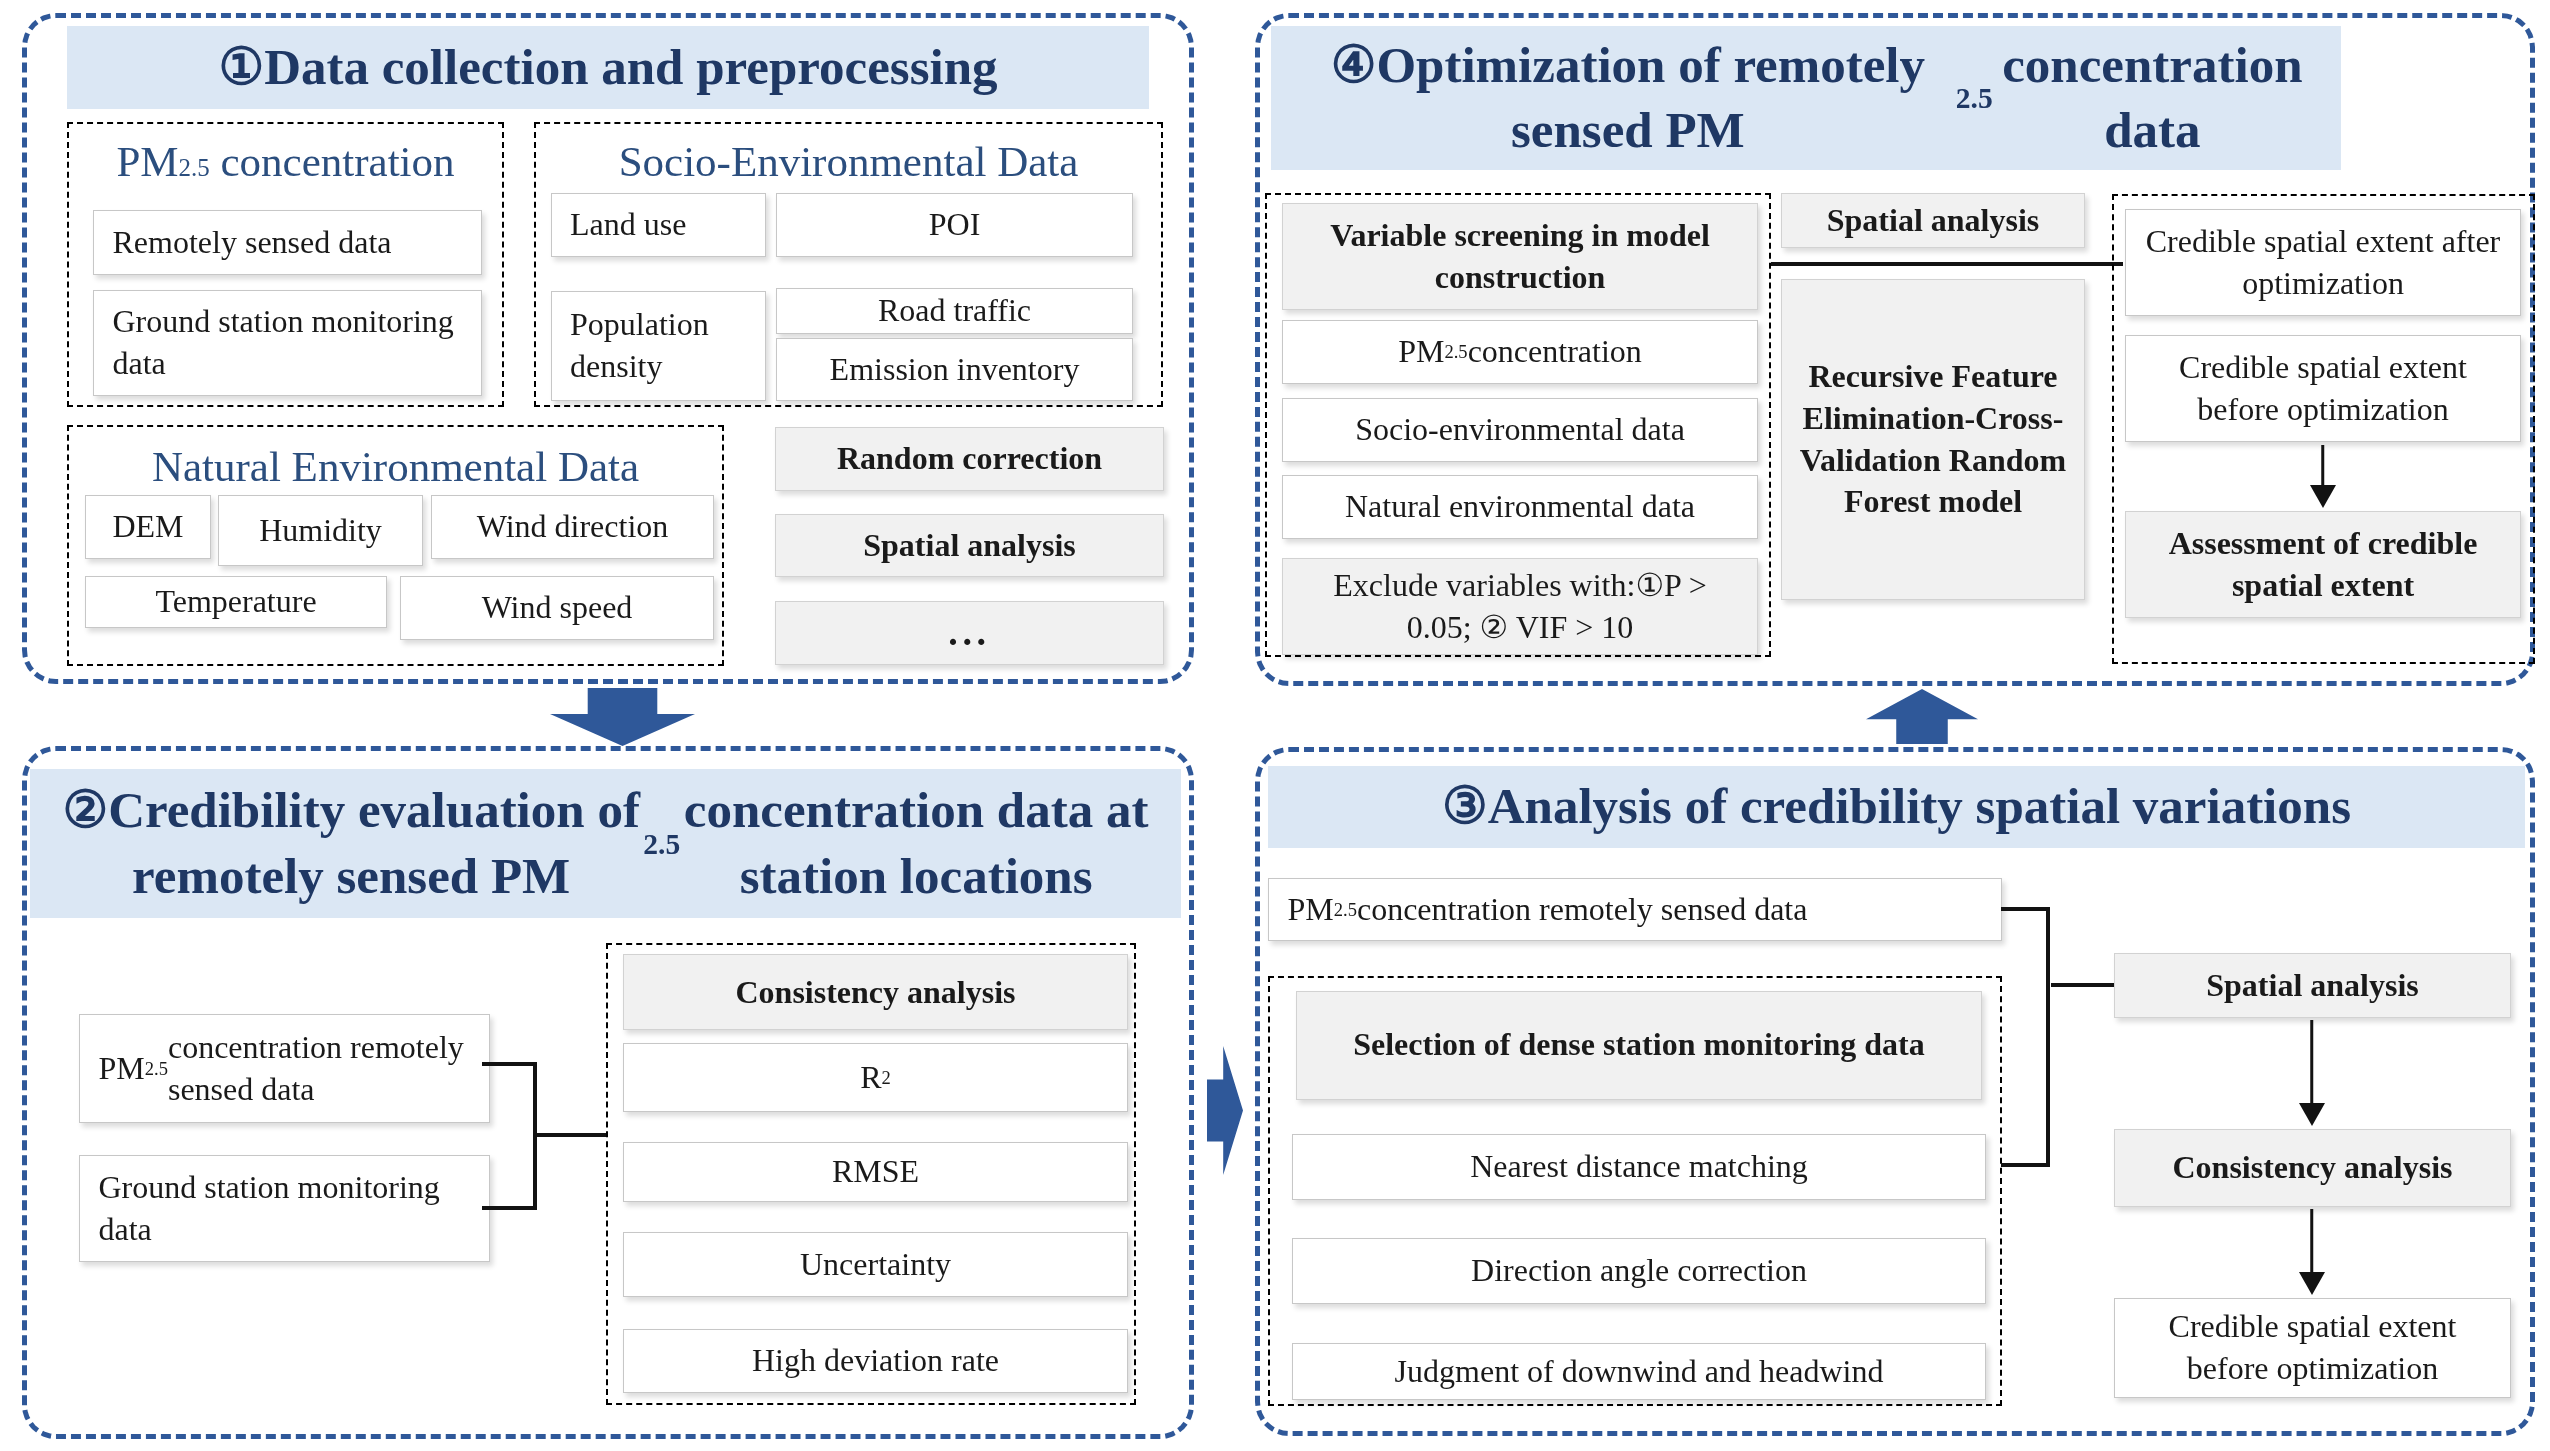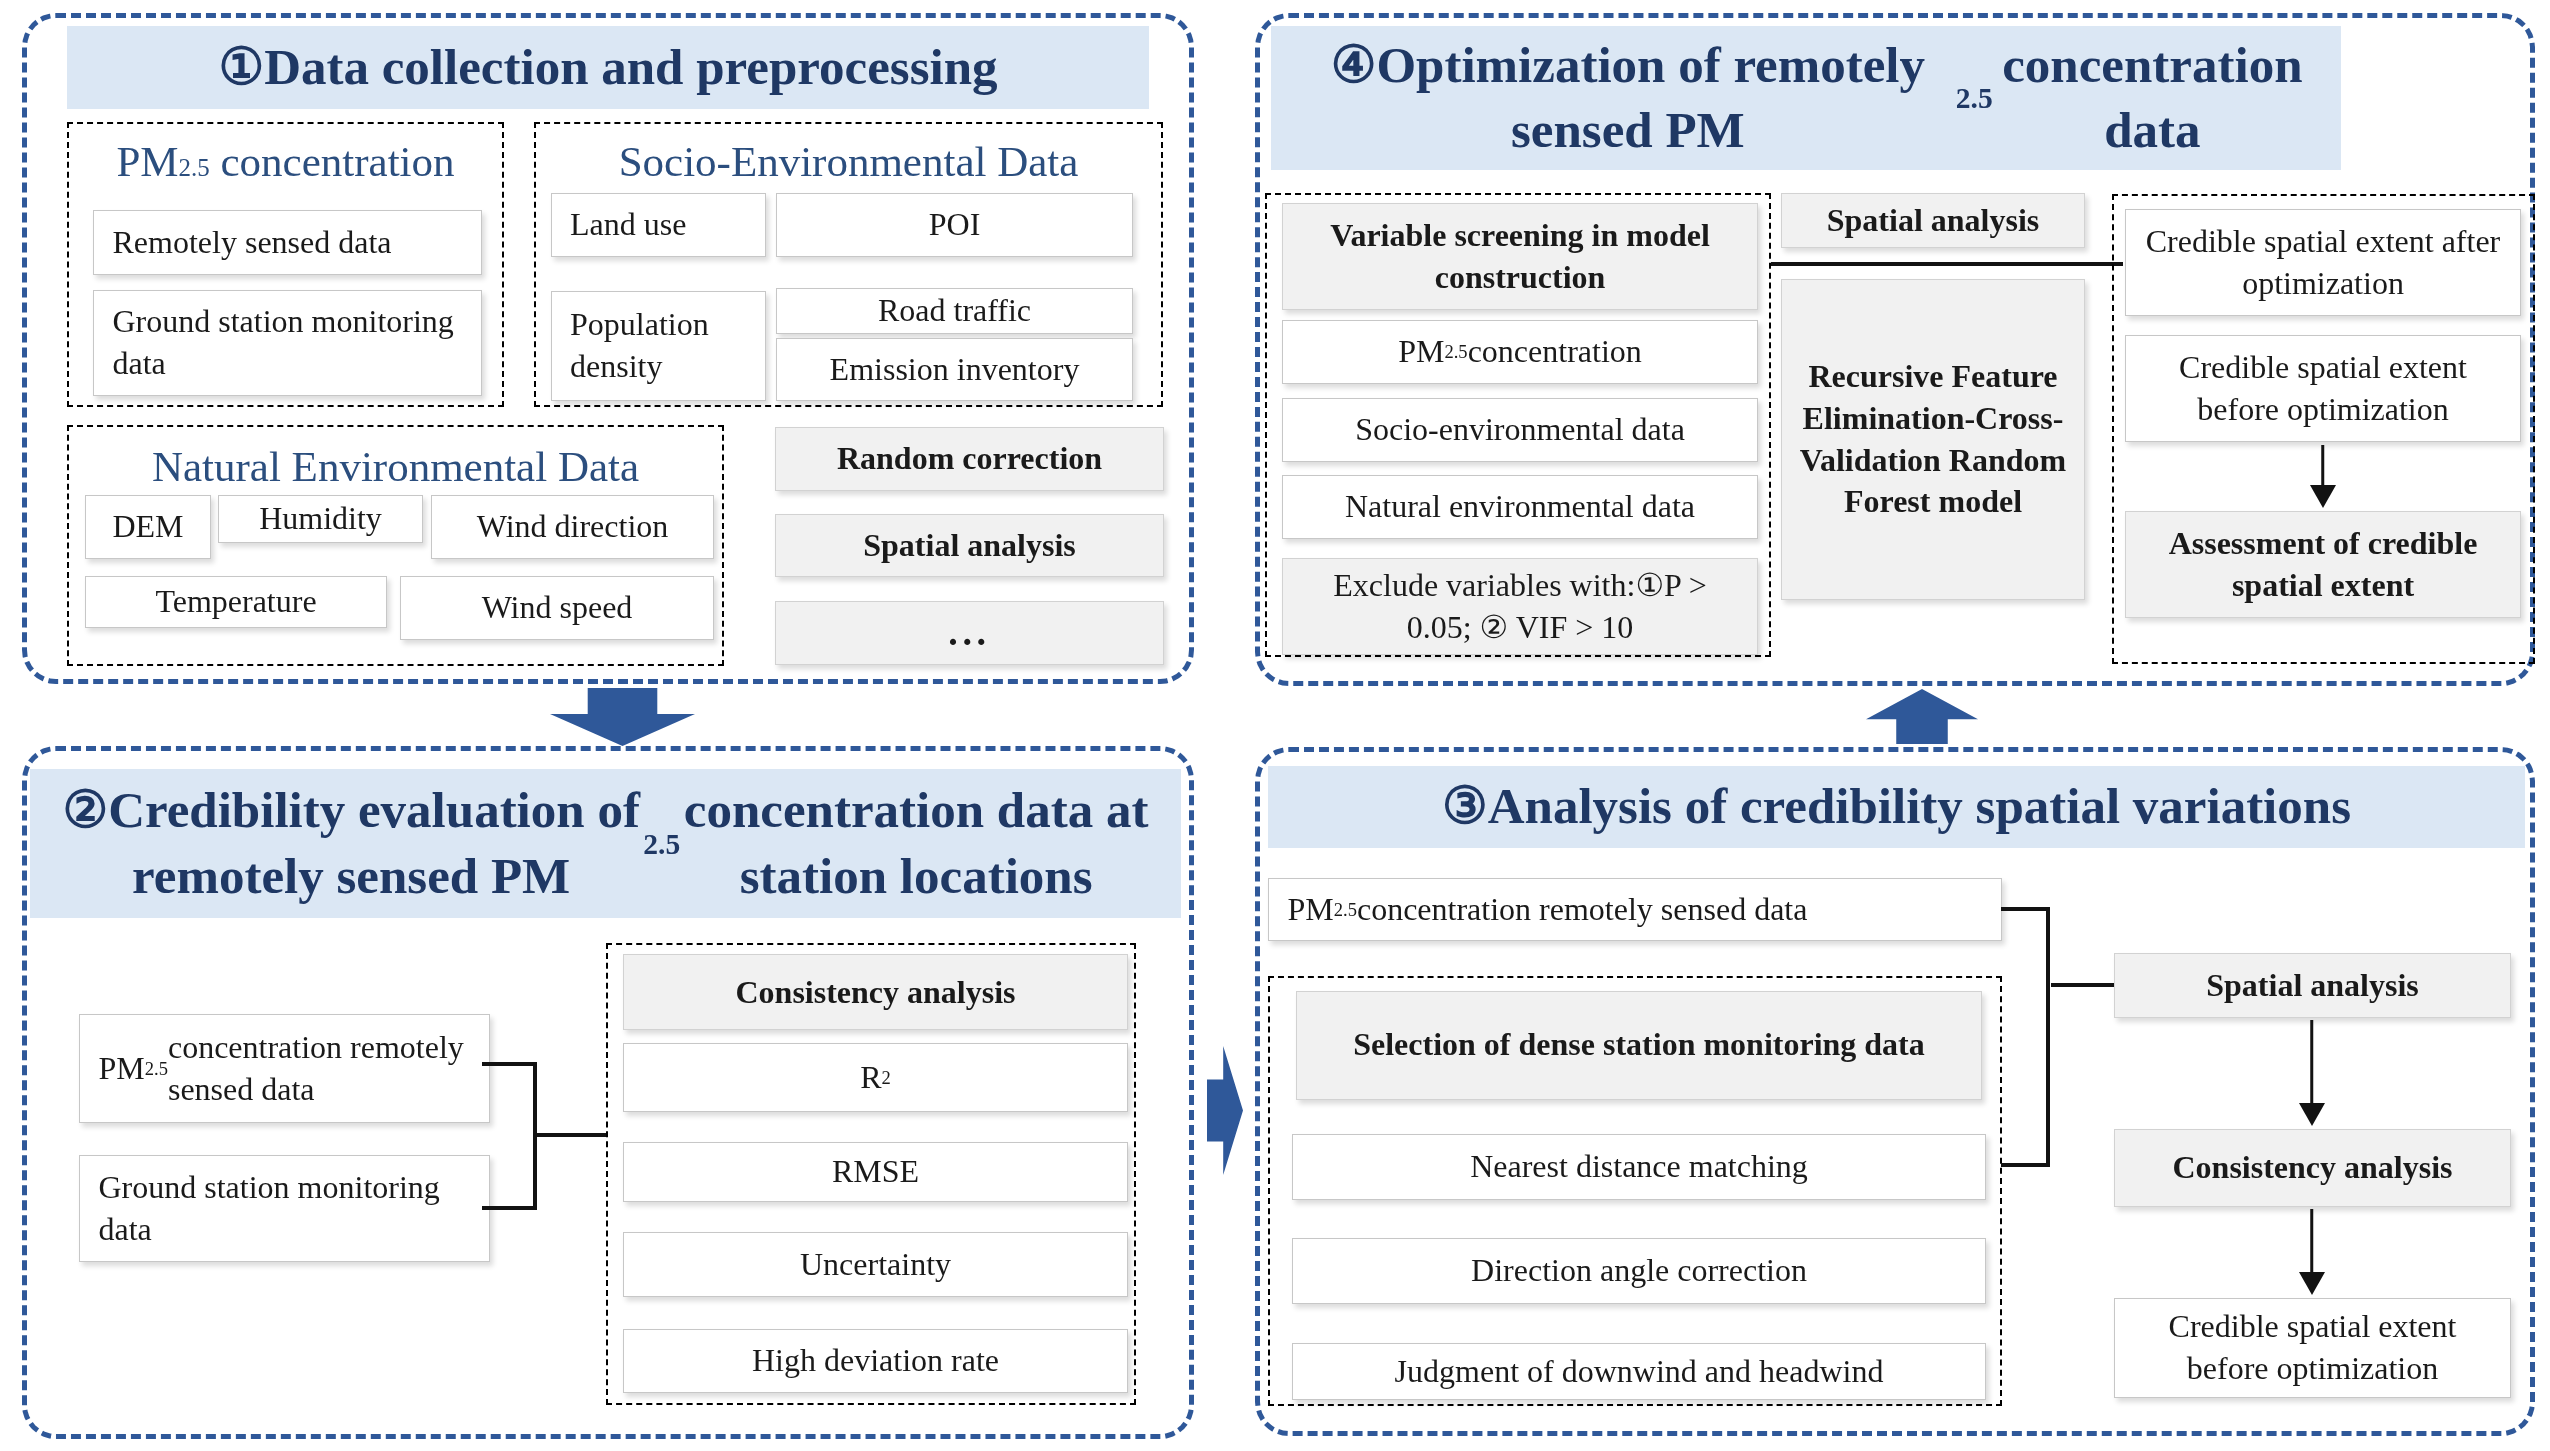--- a/index.html
+++ b/index.html
@@ -52,21 +52,21 @@
   <div class="abs bx la" style="left:14.5px;top:69px;width:215px;height:64px">Land use</div>
   <div class="abs bx" style="left:240px;top:69px;width:357px;height:64px">POI</div>
   <div class="abs bx la" style="left:14.5px;top:167px;width:215px;height:110px">Population density</div>
   <div class="abs bx" style="left:240px;top:164px;width:357px;height:46px">Road traffic</div>
   <div class="abs bx" style="left:240px;top:214px;width:357px;height:63px">Emission inventory</div>
 </div>
 
 <div class="abs dgroup" style="left:67px;top:425px;width:657px;height:241px">
   <div class="gtitle" style="top:17.4px">Natural Environmental Data</div>
   <div class="abs bx" style="left:16px;top:68px;width:126px;height:64px">DEM</div>
-  <div class="abs bx" style="left:149px;top:68px;width:205px;height:48px">Humidity</div>
+  <div class="abs bx" style="left:149px;top:68px;width:205px;height:71px">Humidity</div>
   <div class="abs bx" style="left:362px;top:68px;width:283px;height:64px">Wind direction</div>
   <div class="abs bx" style="left:16px;top:149px;width:302px;height:52px">Temperature</div>
   <div class="abs bx" style="left:331px;top:149px;width:314px;height:64px">Wind speed</div>
 </div>
 
 <div class="abs bx gray b" style="left:775px;top:427px;width:389px;height:64px">Random correction</div>
 <div class="abs bx gray b" style="left:775px;top:514px;width:389px;height:63px">Spatial analysis</div>
 <div class="abs bx gray dots" style="left:775px;top:601px;width:389px;height:64px">...</div>
 
 <div class="abs barrow" style="left:550px;top:688px;width:145px;height:58px;

